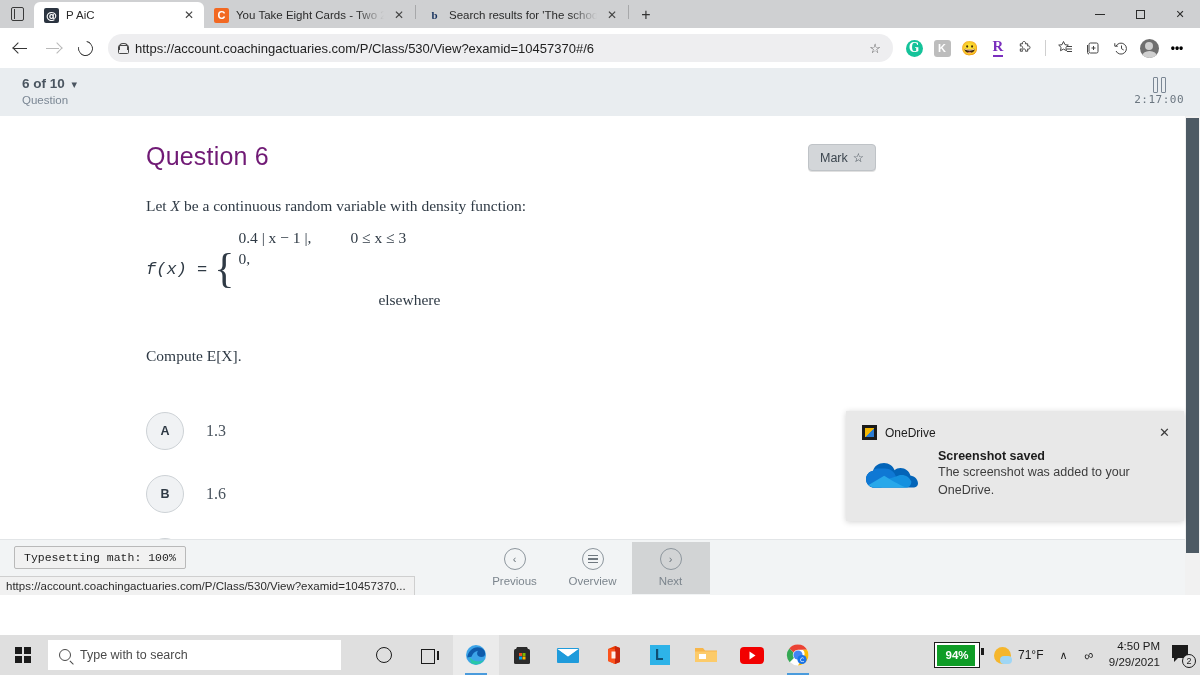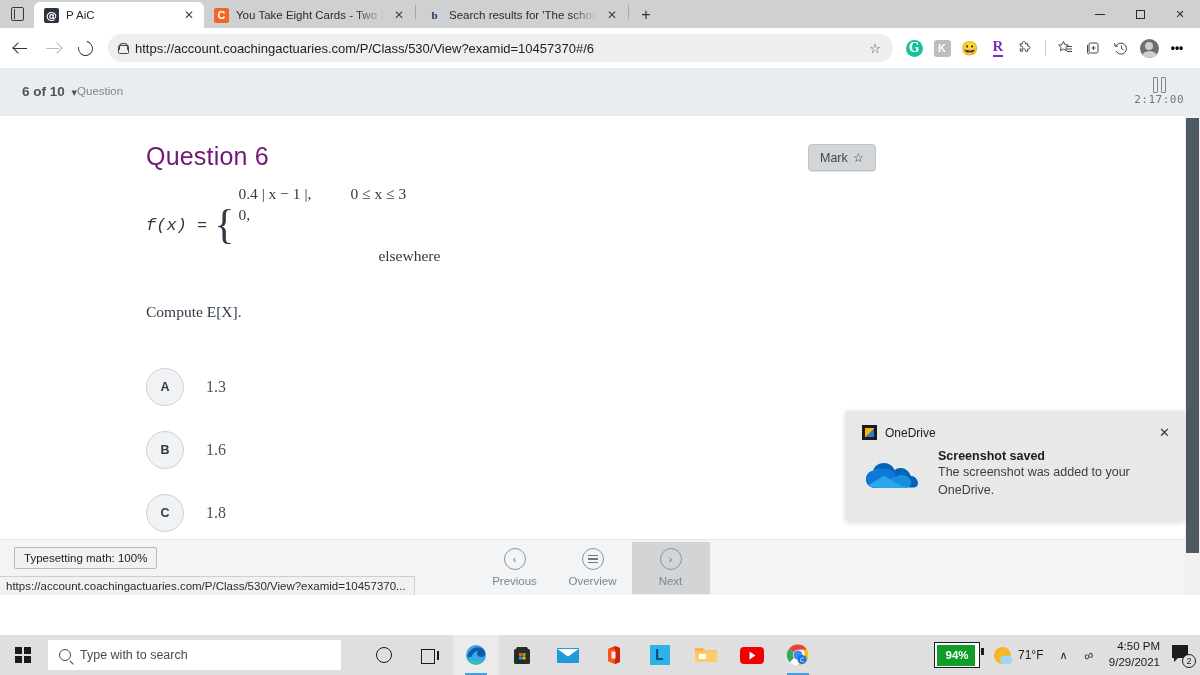--- a/index.html
+++ b/index.html
@@ -100,21 +100,21 @@
   .avatar::before { content:""; position:absolute; left:5.5px; top:3px; width:8px; height:8px; border-radius:50%; background:#cfcfcf;}
   .avatar::after { content:""; position:absolute; left:2px; top:12px; width:15px; height:11px; border-radius:50% 50% 0 0; background:#cfcfcf;}
 
   
   .page { position: absolute; top: 68px; left: 0; right: 0; bottom: 40px; background: #fff; }
 
   .examheader {
     height: 48px; background: #e9edf0; display: flex; align-items: center;
     justify-content: space-between; padding: 0 16px 0 22px;
   }
-  .qcount { display: flex; line-height: 1.25; }
+  .qcount { display: flex; flex-direction: column; line-height: 1.25; }
   .qcount .big { font-size: 13.5px; font-weight: bold; color: #4a5560; }
   .qcount .big .chev { font-weight: normal; font-size: 11px; margin-left: 3px; }
   .qcount .sub { font-size: 11.5px; color: #7b8794; }
   .timerbox { display: flex; flex-direction: column; align-items: center; line-height: 1.2; }
   .pause { display: flex; gap: 3px; }
   .pause i { display: block; width: 5px; height: 16px; border: 1.4px solid #7b8794; border-radius: 1px; }
   .timertext { font-family: "DejaVu Sans Mono", monospace; font-size: 11px; color: #6b7680; letter-spacing: .5px; }
 
   .content { position: relative; height: calc(100% - 48px); background: #fff; padding: 26px 0 0 0; overflow: hidden; }
   .inner { margin-left: 146px; width: 860px; position: relative; }
@@ -168,21 +168,21 @@
   .navitem.hl { background: #d2d4d5; }
   .navcircle { width: 22px; height: 22px; border-radius: 50%; border: 1.4px solid #8d969d;
     display: flex; align-items: center; justify-content: center; font-size: 11px; color: #6f787f; }
   .hamb { display: flex; flex-direction: column; gap: 2.5px; }
   .hamb i { display: block; width: 10px; height: 1.3px; background: #6f787f; }
 
   
   .typeset {
     position: absolute; left: 14px; bottom: 26px; background: #f1f1f1; border: 1px solid #b9b9b9;
     padding: 4px 9px; font-size: 11.5px; color: #1d1d1d; border-radius: 2px;
-    font-family: Liberation Sans, sans-serif; z-index: 30;
+    font-family: Liberation Mono, monospace; z-index: 30;
   }
   .statusurl {
     position: absolute; left: 0; bottom: 0; background: #f1f1f1; border: 1px solid #cfcfcf; border-left: none; border-bottom: none;
     padding: 3px 8px 3px 6px; font-size: 11.5px; color: #2b2b2b; z-index: 30;
   }
 
   
   .toast {
     position: absolute; right: 16px; bottom: 74px; width: 338px; height: 110px;
     background: #e8e8e8; box-shadow: 0 1px 6px rgba(0,0,0,.18); z-index: 40;
@@ -365,20 +365,23 @@
     <div class="content">
       <div class="inner">
 
         <div class="qtitle">Question 6</div>
 
         <div class="markbtn">
           <span>Mark</span>
           <span>☆</span>
         </div>
 
+        <div class="body-text stmt">
+          <span>Let </span><span class="it">X</span><span> be a continuous random variable with density function:</span>
+        </div>
 
         <div class="body-text mathrow">
           <span class="fx">f(x) =</span>
           <span class="brace">{</span>
           <span class="cases">
             <span class="caserow">
               <span class="lhs">0.4 | x − 1 |,</span>
               <span class="rhs">0 ≤ x ≤ 3</span>
             </span>
             <span class="caserow">

